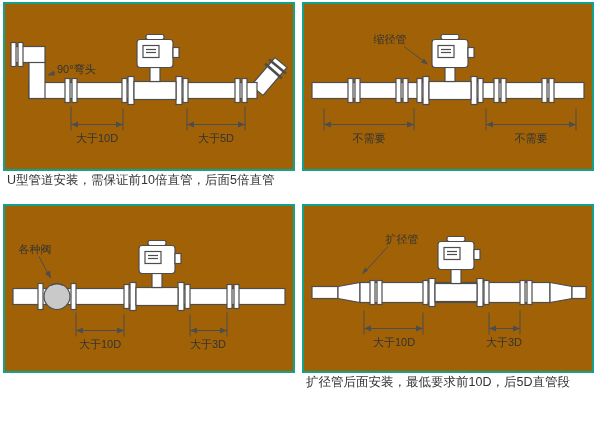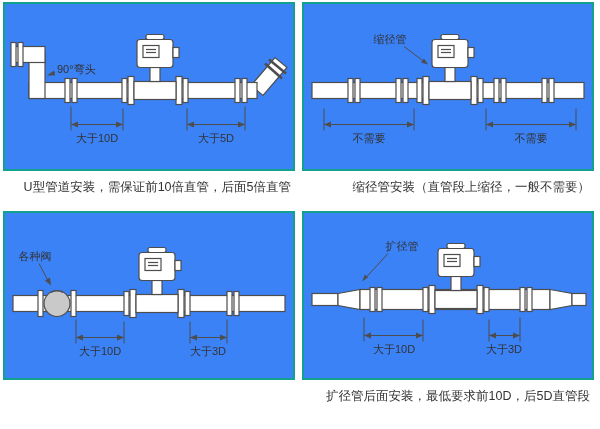--- a/index.html
+++ b/index.html
@@ -13,29 +13,29 @@
   .page {
     display: grid;
     grid-template-columns: 292px 292px;
     column-gap: 7px;
     row-gap: 6px;
     padding: 2px 3px;
   }
   .box {
     height: 169px;
     border: 2px solid var(--accent, #12a08f);
-    background: #3b82f6;
+    background: #a16207;
   }
   .box svg { display: block; width: 100%; height: 100%; }
   .caption {
-    text-align: right;
+    text-align: left;
     font-size: 12.5px;
     line-height: 15px;
     color: #333333;
-    padding: 9px 4px 10px;
+    padding: 2px 4px 10px;
   }
   svg text {
     font-family: "Liberation Sans", sans-serif;
     font-size: 11px;
     fill: #333333;
   }
   .pipe { fill: #ffffff; stroke: var(--line, #4d4d4d); stroke-width: 1.2; }
   .dim line, .callout line { stroke: var(--line, #4d4d4d); stroke-width: 1; }
   .ah { fill: var(--line, #4d4d4d); stroke: none; }
   .fl2 { stroke: var(--line, #4d4d4d); stroke-width: 2.5; }
@@ -148,24 +148,20 @@
         <g class="dim">
           <line x1="182" y1="104" x2="182" y2="126"></line>
           <line x1="272" y1="104" x2="272" y2="126"></line>
           <line x1="182" y1="120" x2="272" y2="120"></line>
           <polygon class="ah" points="182,120 189,117 189,123"></polygon>
           <polygon class="ah" points="272,120 265,117 265,123"></polygon>
           <text x="227" y="137" text-anchor="middle">不需要</text>
         </g>
       </svg>
     </div>
-    <div class="caption">
-      <div>缩径管安装（直管段上缩径，一般不需要）</div>
-      <div></div>
-    </div>
   </div>
 
   <div class="cell">
     <div class="box">
       <svg viewBox="0 0 288 164">
         <g class="pipe">
           <rect x="8" y="82" width="272" height="16"></rect>
         </g>
         <use href="#valve-def" transform="translate(52,90)"></use>
         <use href="#flange-def" transform="translate(228,90)"></use>

